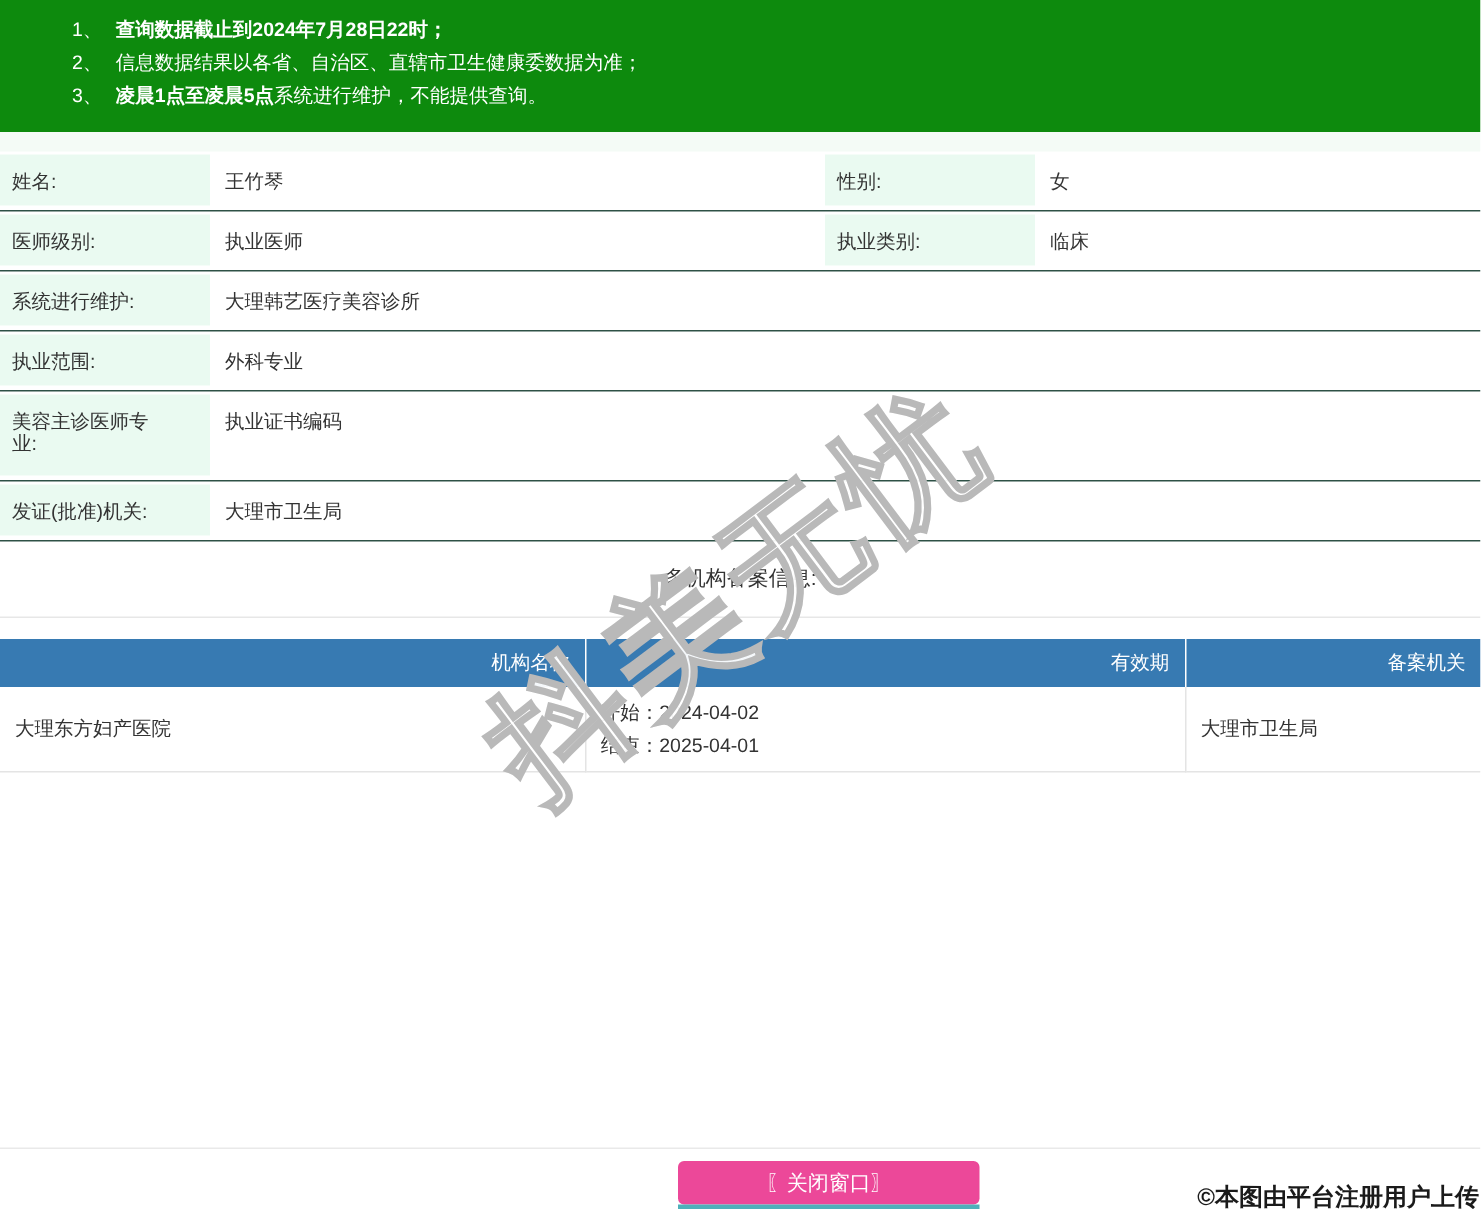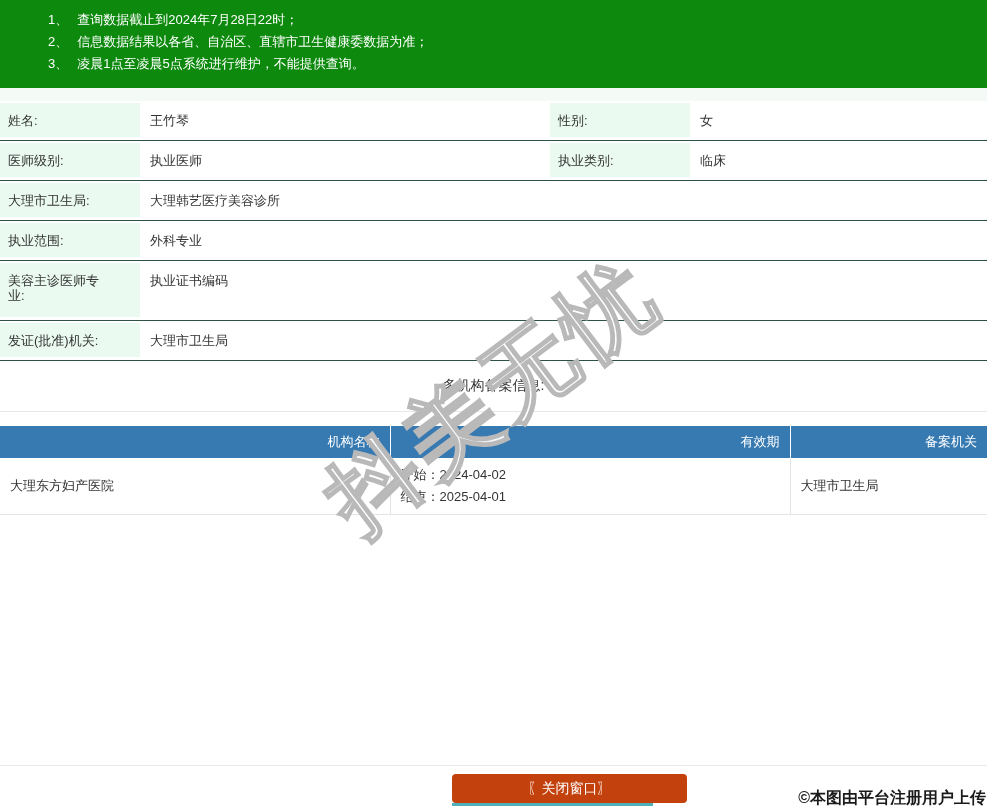--- a/index.html
+++ b/index.html
@@ -13,21 +13,21 @@
   
   .banner {
     width: 987px; height: 88px;
     background: #0d8a0d;
     color: #fff;
     padding: 9px 10px 0 48px;
     font-size: 13px;
   }
   .b-line { line-height: 22px; white-space: nowrap; }
   .b-line .num { margin-right: 9px; }
-  .b-line .bold { font-weight: normal; text-align: center; }
+  .b-line .bold { font-weight: bold; text-align: center; }
 
   .banner-gap { width: 987px; height: 13px; background: #f4fbf6; }
 
   
   table.info {
     width: 987px; border-collapse: collapse;
     font-size: 13px; color: #333; table-layout: fixed;
   }
   table.info td {
     border-bottom: 1px solid #2e5146;
@@ -87,22 +87,22 @@
     font-weight: bold;
   }
 
   
   .footer-line {
     position: absolute; left: 0; top: 765px;
     width: 987px; height: 1px; background: #e9e9e9;
   }
   .close-btn {
     position: absolute; left: 452px; top: 774px;
-    width: 235px; height: 29px;
-    background: #c2410c; border: none; border-radius: 4px;
+    width: 201px; height: 29px;
+    background: #ec4899; border: none; border-radius: 4px;
     color: #fff; font-size: 14px; line-height: 29px;
     text-align: center; cursor: pointer;
     font-family: "Liberation Sans", sans-serif;
   }
   .teal-strip {
     position: absolute; left: 452px; top: 803px;
     width: 201px; height: 3px; background: #4fb0ba;
   }
   .copyright {
     position: absolute; right: 1px; top: 788px;
@@ -141,21 +141,21 @@
     <td class="label">性别:</td>
     <td class="val">女</td>
   </tr>
   <tr>
     <td class="label">医师级别:</td>
     <td class="val">执业医师</td>
     <td class="label">执业类别:</td>
     <td class="val">临床</td>
   </tr>
   <tr>
-    <td class="label">大理市卫生局:</td>
+    <td class="label">系统进行维护:</td>
     <td class="val" colspan="3">大理韩艺医疗美容诊所</td>
   </tr>
   <tr>
     <td class="label">执业范围:</td>
     <td class="val" colspan="3">外科专业</td>
   </tr>
   <tr class="tall">
     <td class="label narrow">美容主诊医师专业:</td>
     <td class="val" colspan="3">执业证书编码</td>
   </tr>

